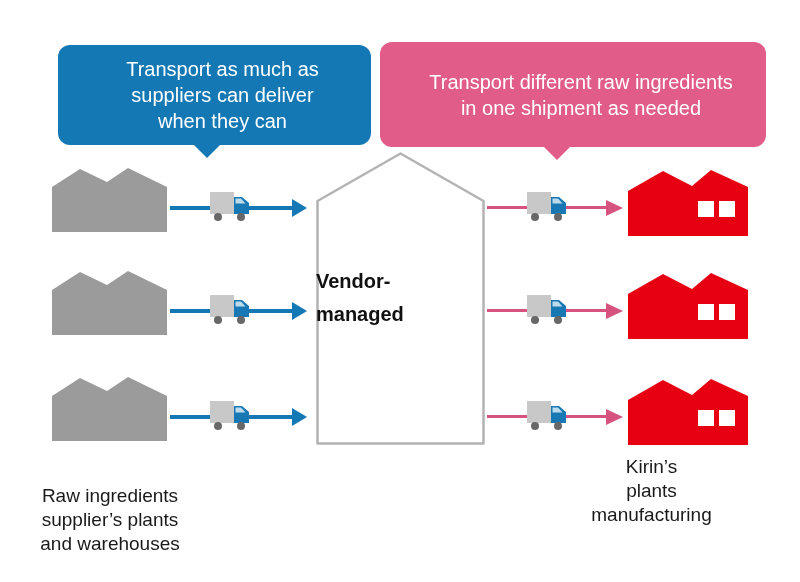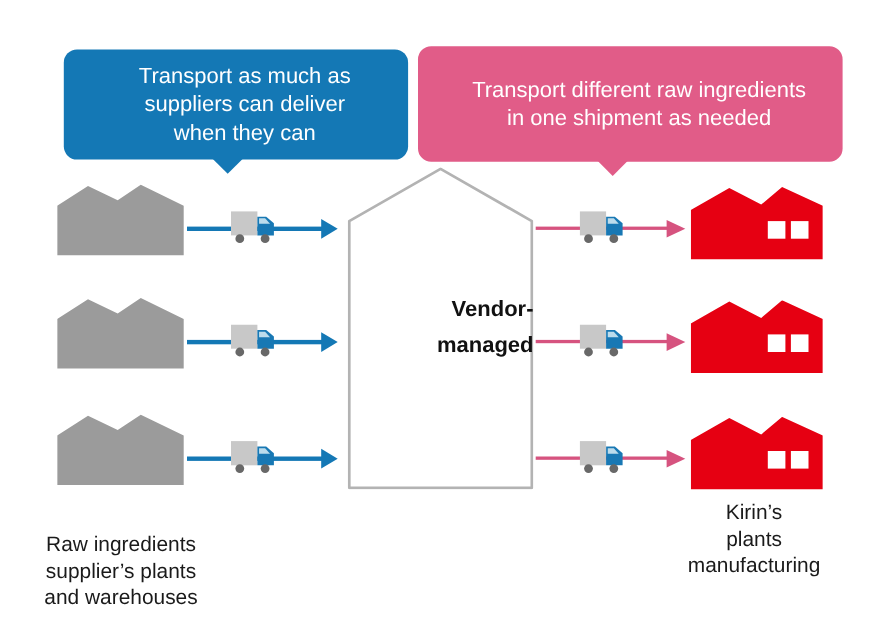--- a/index.html
+++ b/index.html
@@ -17,21 +17,21 @@
   .bubble-pink{left:380px;top:42px;width:370px;height:105px;background:var(--pink);align-items:center;}
   .bubble-tail{
     position:absolute;bottom:-13px;width:0;height:0;
     border-left:14px solid transparent;border-right:14px solid transparent;
   }
   .bubble-blue .bubble-tail{left:135px;border-top:14px solid var(--blue);}
   .bubble-pink .bubble-tail{left:163px;border-top:14px solid var(--pink);}
   
   .warehouse-svg{position:absolute;left:316px;top:152px;}
   .warehouse-label{
-    position:absolute;left:316px;top:265px;width:169px;text-align:right;
+    position:absolute;left:316px;top:265px;width:169px;text-align:left;
     font-size:20px;line-height:33px;font-weight:700;color:#111;
   }
   
   .factory{position:absolute;}
   .arrow-line{position:absolute;}
   .arrow-line.blue{width:124px;height:4px;left:170px;background:var(--blue);}
   .arrow-line.pink{width:121px;height:3px;left:487px;background:var(--arrow-pink);}
   .arrow-head{position:absolute;width:0;height:0;}
   .arrow-head.blue{left:292px;border-top:9px solid transparent;border-bottom:9px solid transparent;border-left:15px solid var(--blue);}
   .arrow-head.pink{left:606px;border-top:8px solid transparent;border-bottom:8px solid transparent;border-left:17px solid var(--arrow-pink);}
@@ -48,21 +48,21 @@
   .r1 .arrow-line{top:206px;}  .r1 .arrow-head.blue{top:199px;} .r1 .arrow-head.pink{top:200px;}
   .r2 .arrow-line{top:309px;}  .r2 .arrow-head.blue{top:302px;} .r2 .arrow-head.pink{top:303px;}
   .r3 .arrow-line{top:415px;}  .r3 .arrow-head.blue{top:408px;} .r3 .arrow-head.pink{top:409px;}
   .r1 .truck{top:192px;} .r2 .truck{top:295px;} .r3 .truck{top:401px;}
   
   .caption{
     position:absolute;text-align:center;color:var(--text-dark);
     font-size:19px;line-height:24px;font-weight:400;
   }
   .caption-left{left:10px;top:452px;width:200px;margin-top:32px;}
-  .caption-right{left:588px;top:455px;width:195px;}
+  .caption-right{left:554px;top:455px;width:195px;}
 </style>
 </head>
 <body>
 
 <div class="stage">
 
   <div class="bubble bubble-blue">
     <div>Transport as much as</div>
     <div>suppliers can deliver</div>
     <div>when they can</div>

